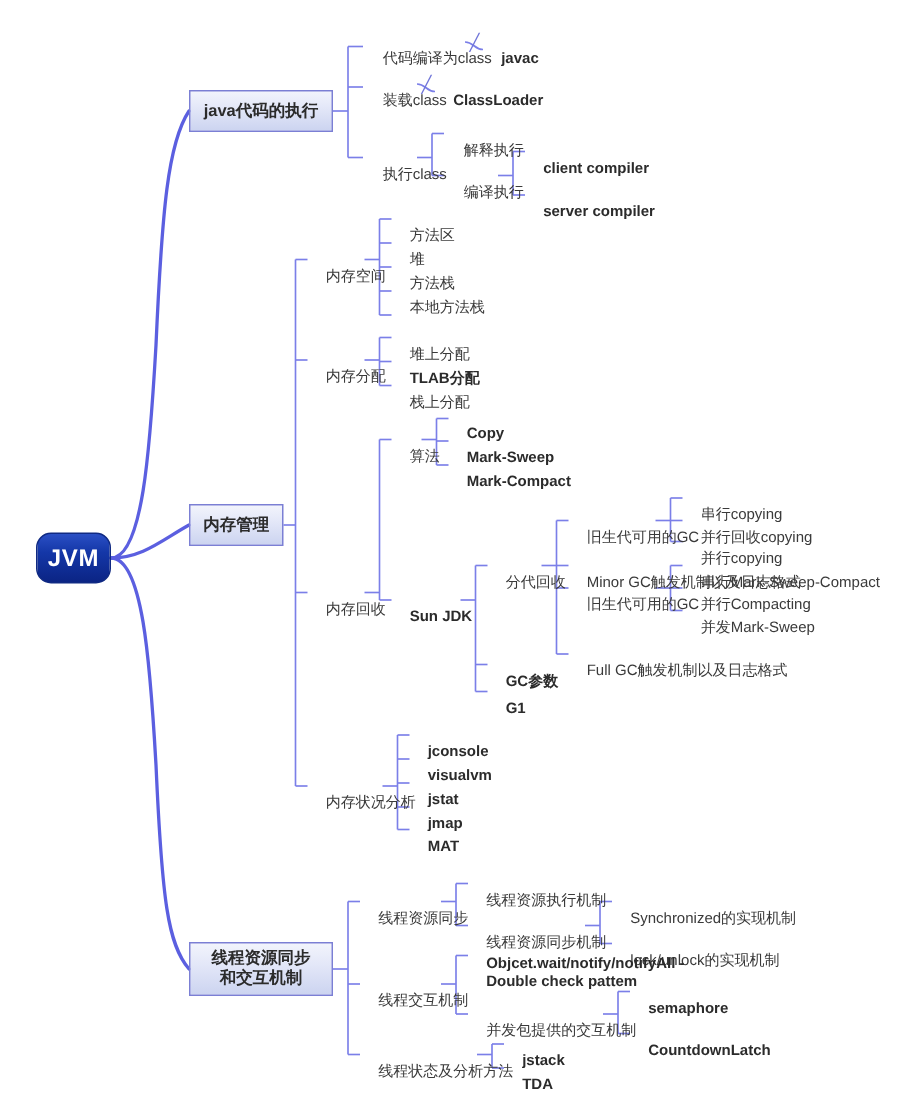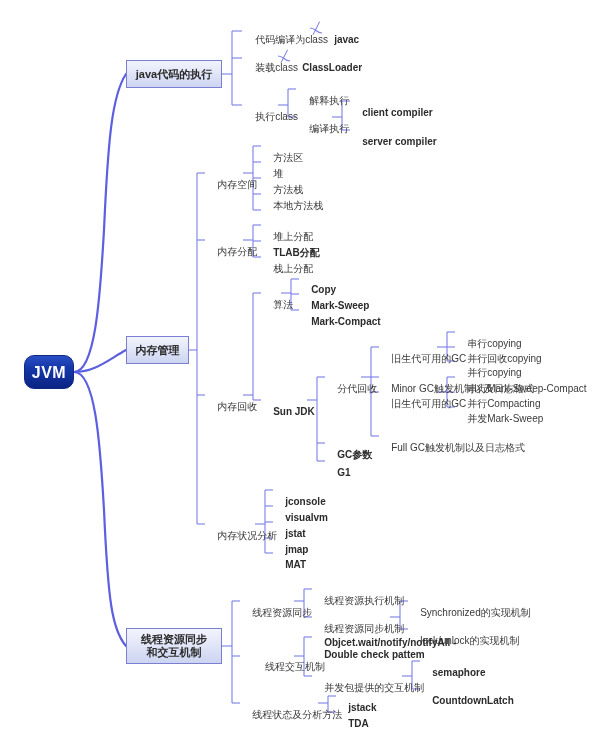--- a/index.html
+++ b/index.html
@@ -359,21 +359,21 @@
   <div class="lbl" style="left:313px;top:611px;">
     <span>线程资源同步机制</span>
   </div>
   <div class="lbl" style="left:409px;top:595px;">
     <span>Synchronized的实现机制</span>
   </div>
   <div class="lbl" style="left:409px;top:623px;">
     <span>lock/unlock的实现机制</span>
   </div>
 
-  <div class="lbl" style="left:241px;top:650px;font-family:Liberation Mono, monospace;">
+  <div class="lbl" style="left:241px;top:650px;">
     <span>线程交互机制</span>
   </div>
   <div class="lbl bold" style="left:313px;top:625px;">
     <span>Objcet.wait/notify/notifyAll -</span>
   </div>
   <div class="lbl bold" style="left:313px;top:637px;">
     <span>Double check pattem</span>
   </div>
   <div class="lbl" style="left:313px;top:670px;">
     <span>并发包提供的交互机制</span>

